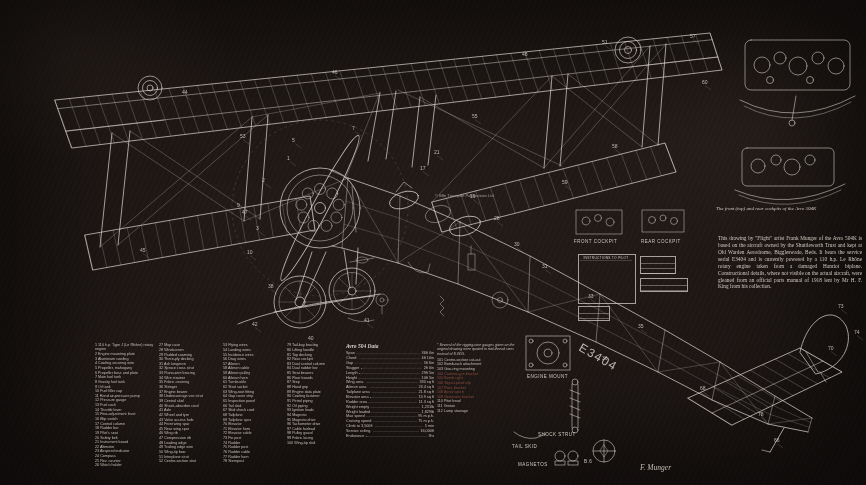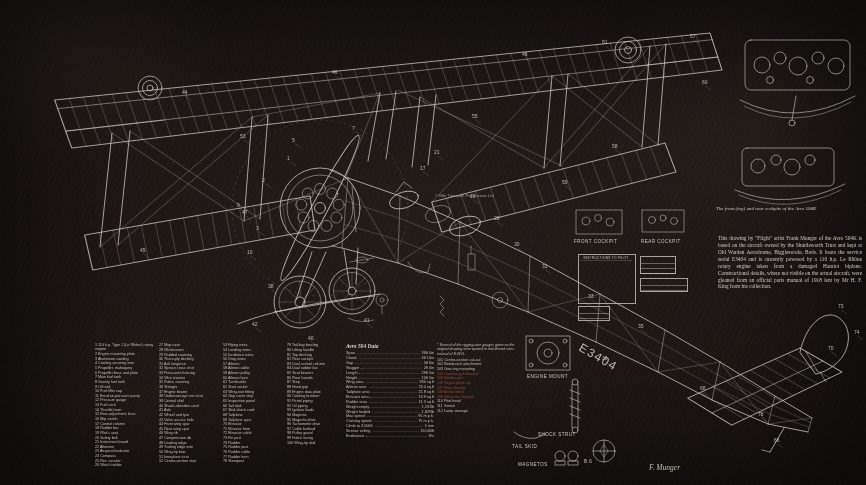--- a/index.html
+++ b/index.html
@@ -33,21 +33,21 @@
   #data-title{font-size:11px;font-weight:bold;font-style:italic;color:#d9d2ca;margin-bottom:3px;font-family:"Liberation Serif",serif;}
   .drow{display:flex;align-items:baseline;font-size:7.6px;line-height:1.28;color:#c7bfb6;}
   .dots{flex:1;border-bottom:1px dotted rgba(214,207,199,.5);margin:0 3px 2px;}
   
   #caption-block{left:716px;top:205px;width:146px;}
   #caption-inner{width:292px;font-family:"Liberation Serif",serif;font-style:italic;font-size:10px;line-height:1.25;color:#cfc8c0;}
   #desc-block{left:718px;top:235px;width:144px;}
   #desc-inner{width:288px;font-family:"Liberation Serif",serif;font-size:10.6px;line-height:1.3;text-align:justify;color:#cfc8c0;}
   
   .lbl{position:absolute;transform:scale(.5);transform-origin:0 0;font-size:9px;letter-spacing:1px;white-space:nowrap;color:#cfc8c0;}
-  .sig{position:absolute;font-family:"Liberation Serif",serif;font-style:italic;font-size:7.5px;color:#c5bdb4;margin-left:9px;}
+  .sig{position:absolute;font-family:"Liberation Serif",serif;font-style:italic;font-size:7.5px;color:#c5bdb4;}
   
   .placard{position:absolute;border:1px solid rgba(214,207,199,.75);}
   #ibox{left:578px;top:254px;width:54px;height:46px;padding:1px;}
   #ibox .half{width:104px;}
   #ibox-title{font-size:6.5px;text-align:center;letter-spacing:.5px;color:#cfc8c0;line-height:1.1;}
   .rules{margin-top:2px;height:60px;background:repeating-linear-gradient(to bottom, transparent 0 4.4px, rgba(214,207,199,.4) 4.4px 5px);}
   .placard.small .rules{height:100%;}
   #plac1{left:578px;top:306px;width:30px;height:13px;}
   #plac2{left:640px;top:256px;width:34px;height:16px;}
   #plac3{left:640px;top:278px;width:46px;height:12px;}

